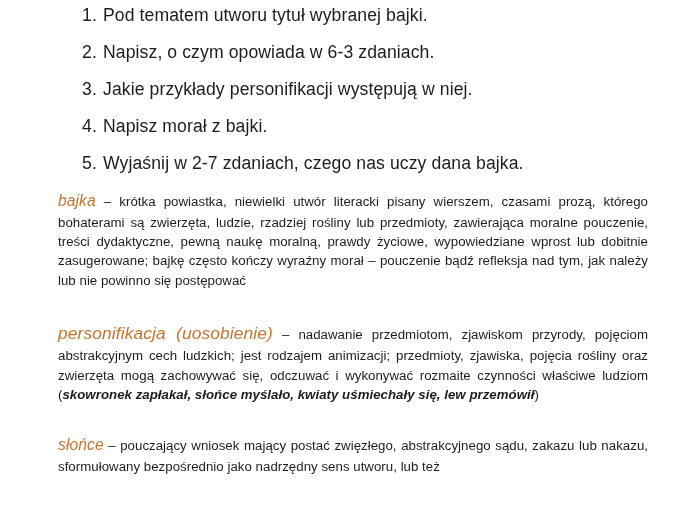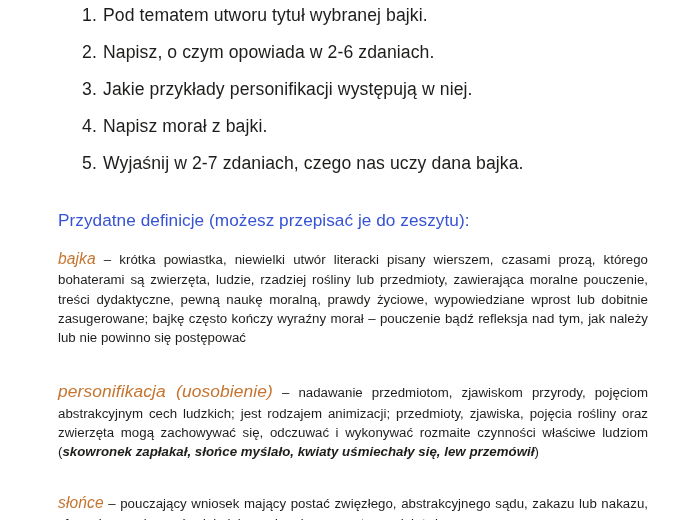--- a/index.html
+++ b/index.html
@@ -91,37 +91,36 @@
 
 <div class="page">
 
   <ol class="task-list">
     <li class="task-item">
       <span class="task-num">1.</span>
       <span class="task-text">Pod tematem utworu tytuł wybranej bajki.</span>
     </li>
     <li class="task-item">
       <span class="task-num">2.</span>
-      <span class="task-text">Napisz, o czym opowiada w 2-6 zdaniach.</span>
+      <span class="task-text">Napisz, o czym opowiada w 6-3 zdaniach.</span>
     </li>
     <li class="task-item">
       <span class="task-num">3.</span>
       <span class="task-text">Jakie przykłady personifikacji występują w niej.</span>
     </li>
     <li class="task-item">
       <span class="task-num">4.</span>
       <span class="task-text">Napisz morał z bajki.</span>
     </li>
     <li class="task-item">
       <span class="task-num">5.</span>
       <span class="task-text">Wyjaśnij w 2-7 zdaniach, czego nas uczy dana bajka.</span>
     </li>
   </ol>
 
-  <h2 class="section-heading">Przydatne definicje (możesz przepisać je do zeszytu):</h2>
 
   <p class="definition first">
     <span class="term small">bajka</span><span class="dash"> – </span><span>krótka powiastka, niewielki utwór literacki pisany wierszem, czasami prozą, którego bohaterami są zwierzęta, ludzie, rzadziej rośliny lub przedmioty, zawierająca moralne pouczenie, treści dydaktyczne, pewną naukę moralną, prawdy życiowe, wypowiedziane wprost lub dobitnie zasugerowane; bajkę często kończy wyraźny morał – pouczenie bądź refleksja nad tym, jak należy lub nie powinno się postępować</span>
   </p>
 
   <p class="definition second">
     <span class="term large">personifikacja (uosobienie)</span><span class="dash"> – </span><span>nadawanie przedmiotom, zjawiskom przyrody, pojęciom abstrakcyjnym cech ludzkich; jest rodzajem animizacji; przedmioty, zjawiska, pojęcia rośliny oraz zwierzęta mogą zachowywać się, odczuwać i wykonywać rozmaite czynności właściwe ludziom (</span><span class="example-italic">skowronek zapłakał, słońce myślało, kwiaty uśmiechały się, lew przemówił</span><span>)</span>
   </p>
 
   <p class="definition third">

